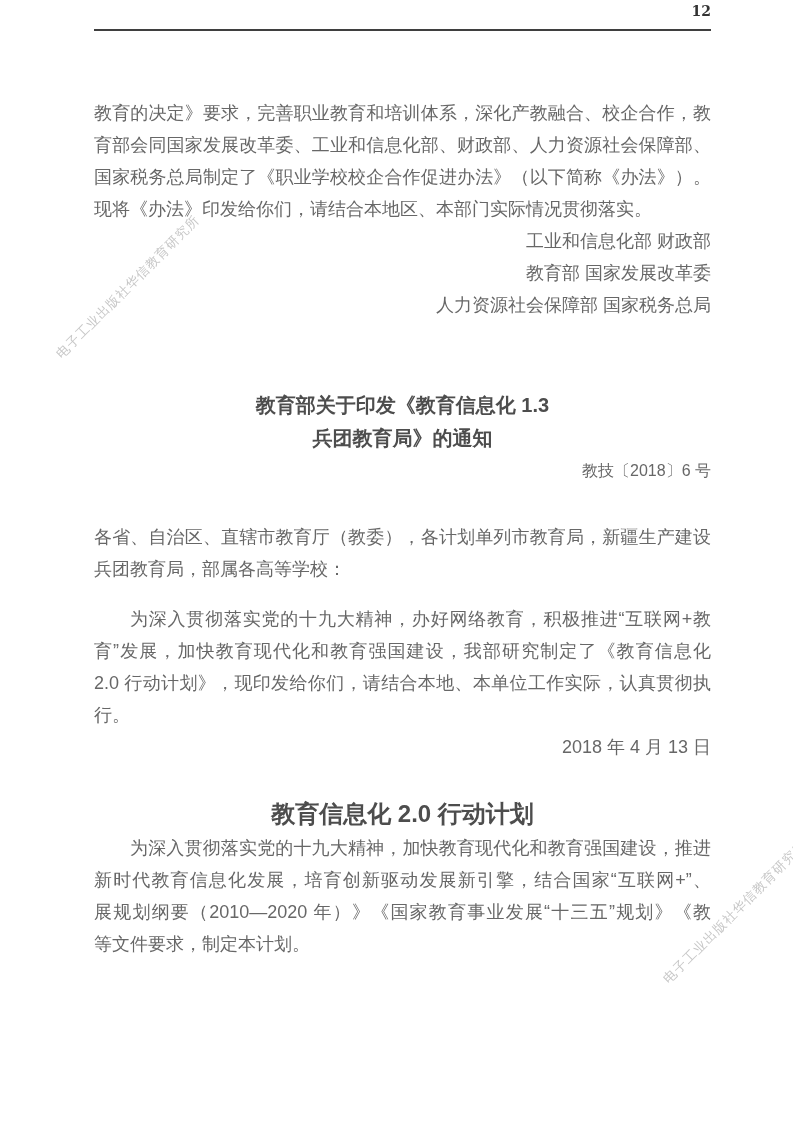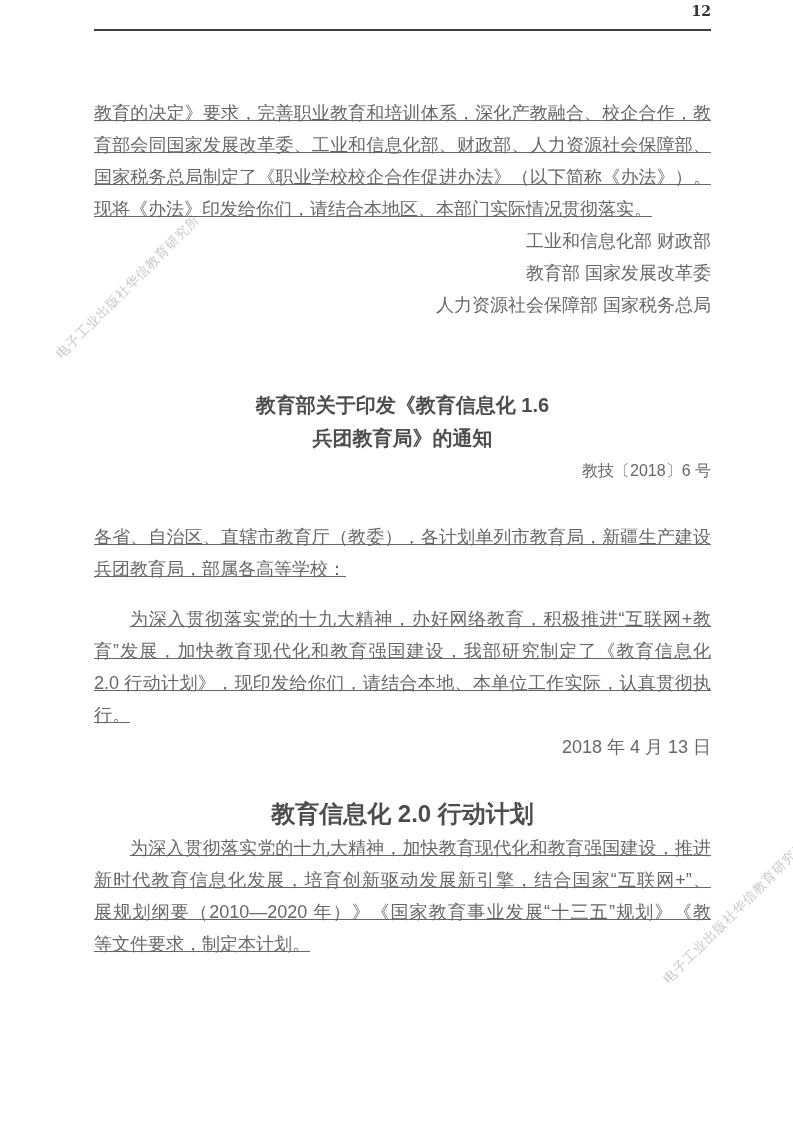--- a/index.html
+++ b/index.html
@@ -48,21 +48,21 @@
     line-height:17px;
     color:var(--c-pagenum);
   }
   .rule{
     margin-top:9px;
     border:none;
     border-top:2px solid var(--c-rule);
     height:0;
   }
   .body-text{font-size:18px;line-height:32px;}
-  .line{text-align:justify;text-align-last:justify;text-decoration:underline;}
+  .line{text-align:justify;text-align-last:justify;}
   .line.last{text-align-last:left;}
   .line.indent{text-indent:36px;}
   .right{text-align:right;}
   .para-1{margin-top:66px;}
   .signatures{font-size:18px;line-height:32px;}
   .doc-title{
     margin-top:68px;
     font-size:20px;
     line-height:33px;
     font-weight:bold;
@@ -102,21 +102,21 @@
       <div class="line last">现将《办法》印发给你们，请结合本地区、本部门实际情况贯彻落实。</div>
     </div>
 
     <div class="signatures">
       <div class="right">工业和信息化部 财政部</div>
       <div class="right">教育部 国家发展改革委</div>
       <div class="right">人力资源社会保障部 国家税务总局</div>
     </div>
 
     <div class="doc-title">
-      <div>教育部关于印发《教育信息化 1.6</div>
+      <div>教育部关于印发《教育信息化 1.3</div>
       <div>兵团教育局》的通知</div>
     </div>
 
     <div class="doc-number right">教技〔2018〕6 号</div>
 
     <div class="body-text salutation">
       <div class="line">各省、自治区、直辖市教育厅（教委），各计划单列市教育局，新疆生产建设</div>
       <div class="line last">兵团教育局，部属各高等学校：</div>
     </div>
 

